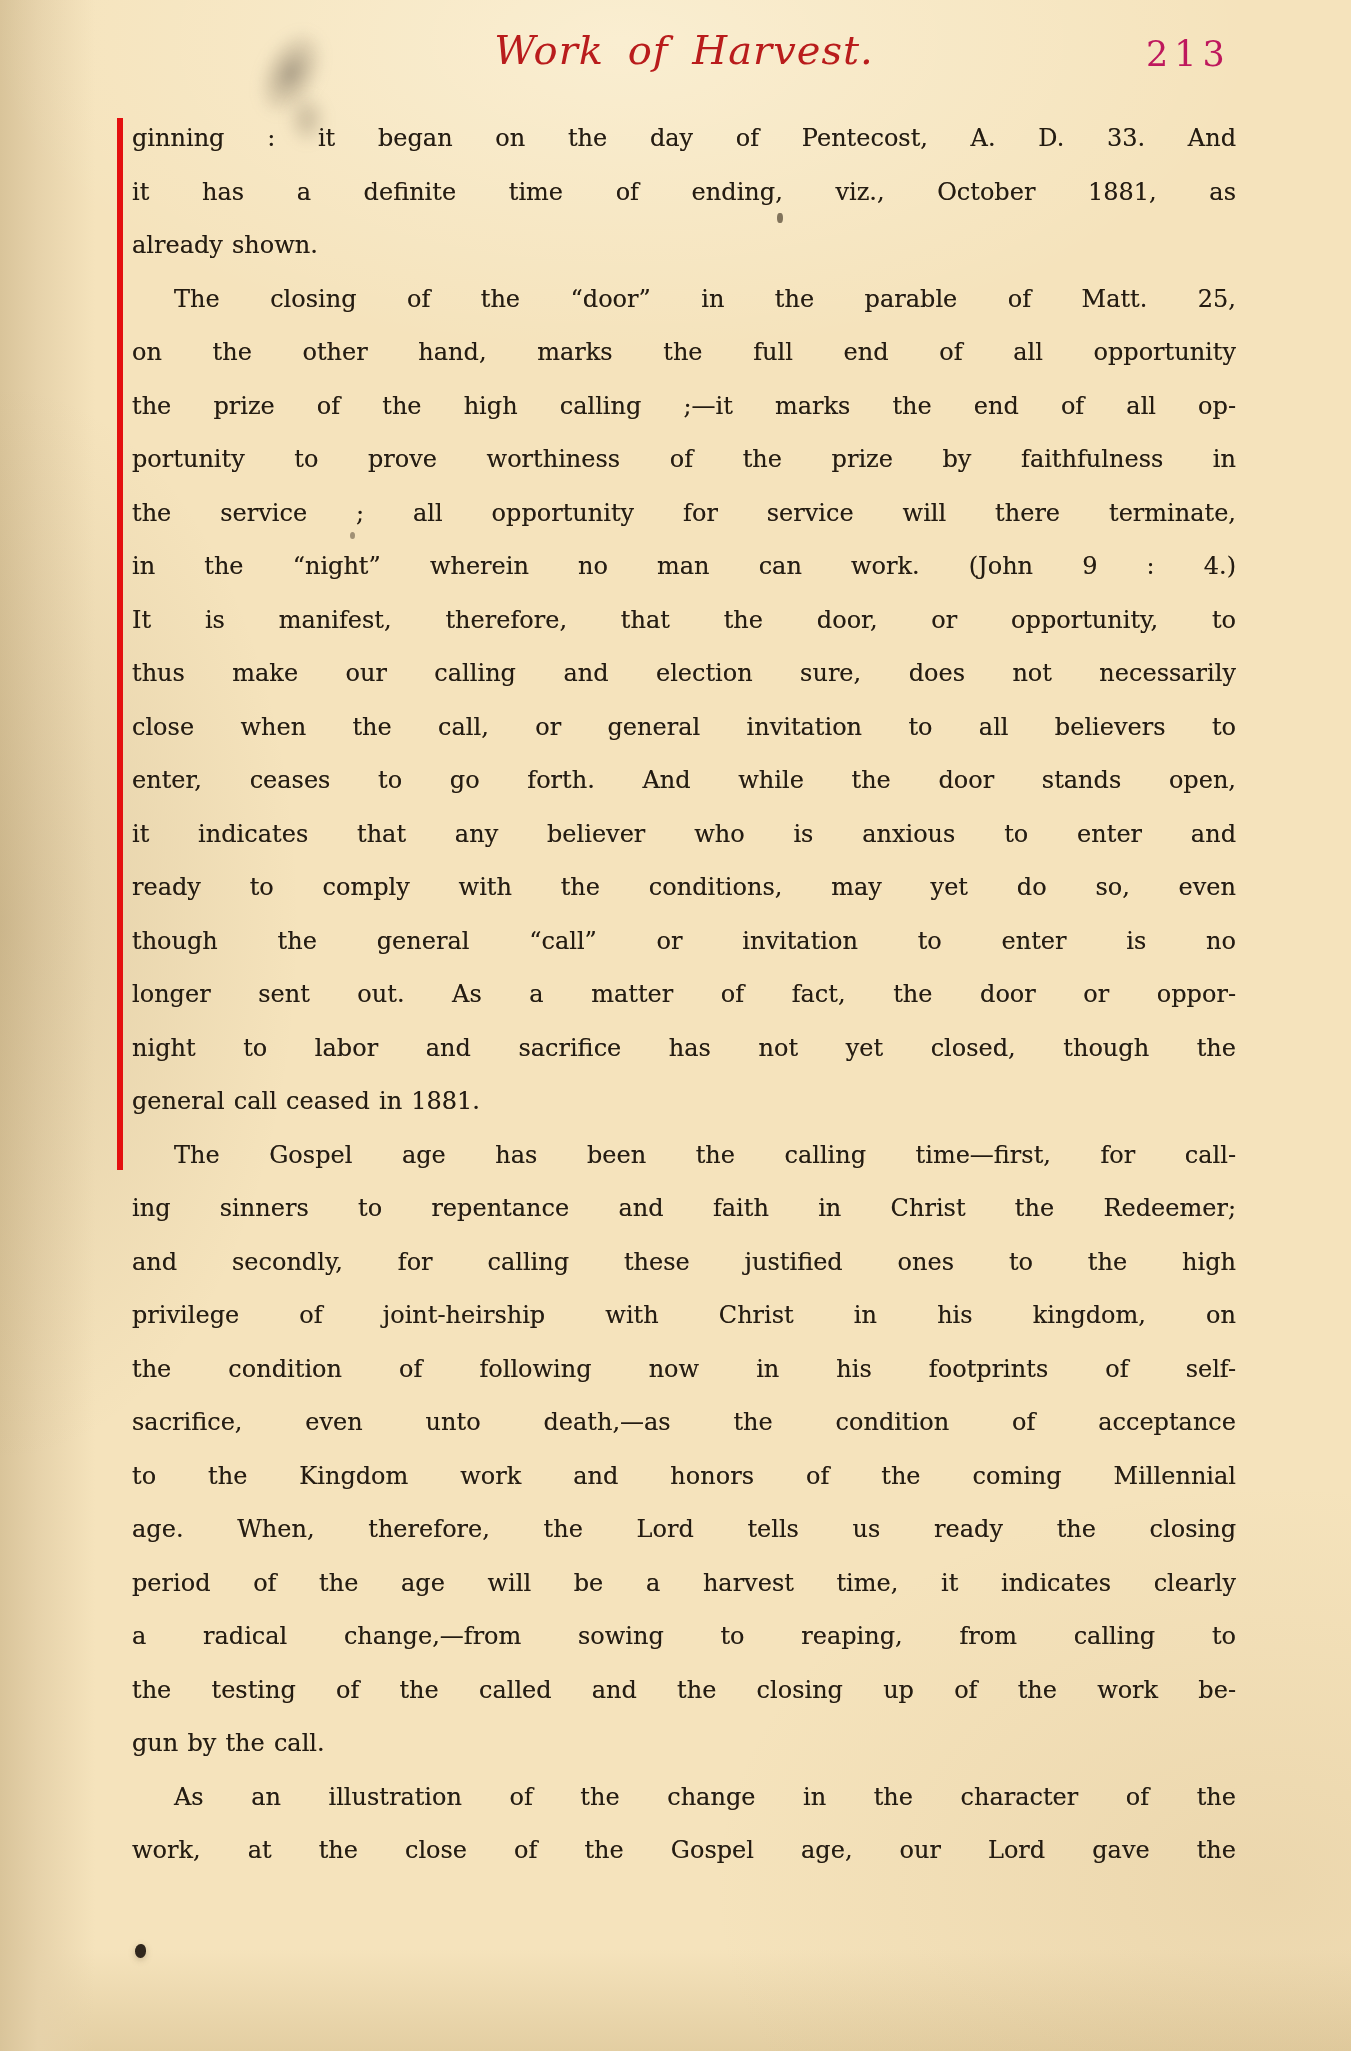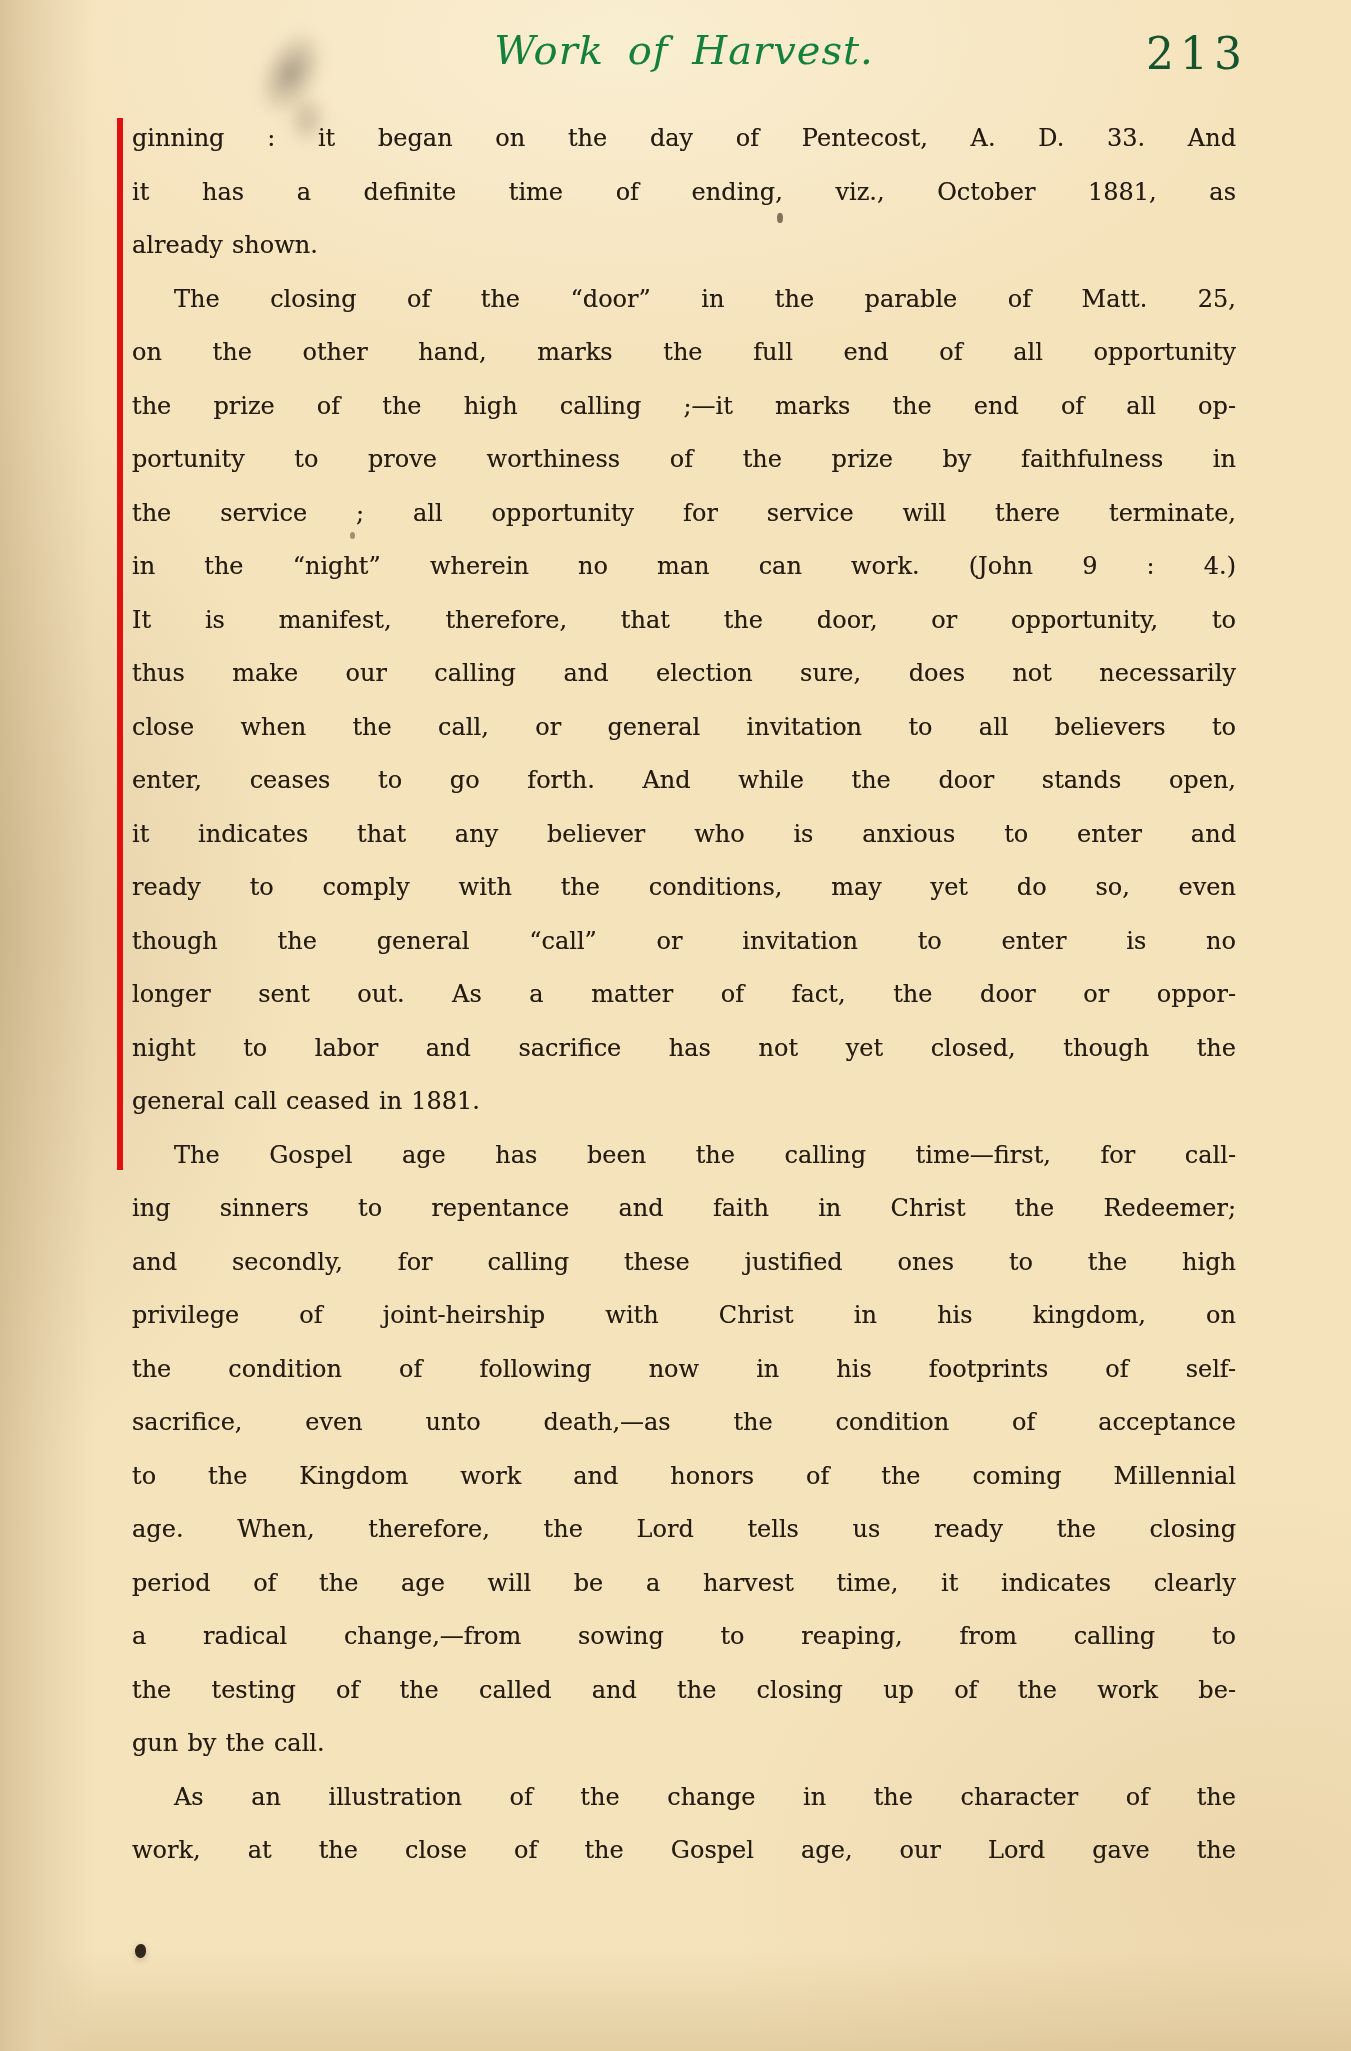--- a/index.html
+++ b/index.html
@@ -15,27 +15,27 @@
       linear-gradient(90deg, #d9c49a 0px, #e6d2aa 38px, rgba(230,210,170,0) 95px),
       linear-gradient(0deg, #e3cea2 0%, rgba(227,206,162,0) 5%),
       #f5e3bc;
   }
   .running-header {
     position: absolute; left: 132px; top: 24px; width: 1104px;
     text-align: center;
     font-style: italic;
     font-size: 40px; line-height: 52px;
     letter-spacing: 1px; word-spacing: 10px;
-    color: #15803d;
+    color: #b91c1c;
   }
   .page-number {
     position: absolute; left: 1146px; top: 30px;
-    font-size: 44px; line-height: 48px;
+    font-size: 35px; line-height: 48px;
     letter-spacing: 6px;
-    color: #14532d;
+    color: #be185d;
   }
   .red-margin-line {
     position: absolute; left: 117px; top: 118px;
     width: 6px; height: 1052px;
     background: #e40f0f;
   }
   .text-column {
     position: absolute; left: 132px; top: 112px; width: 1104px;
     color: #241c12;
     font-size: 24px;

